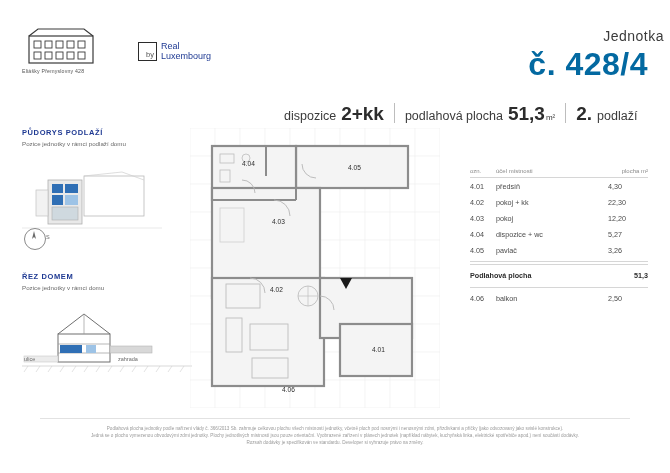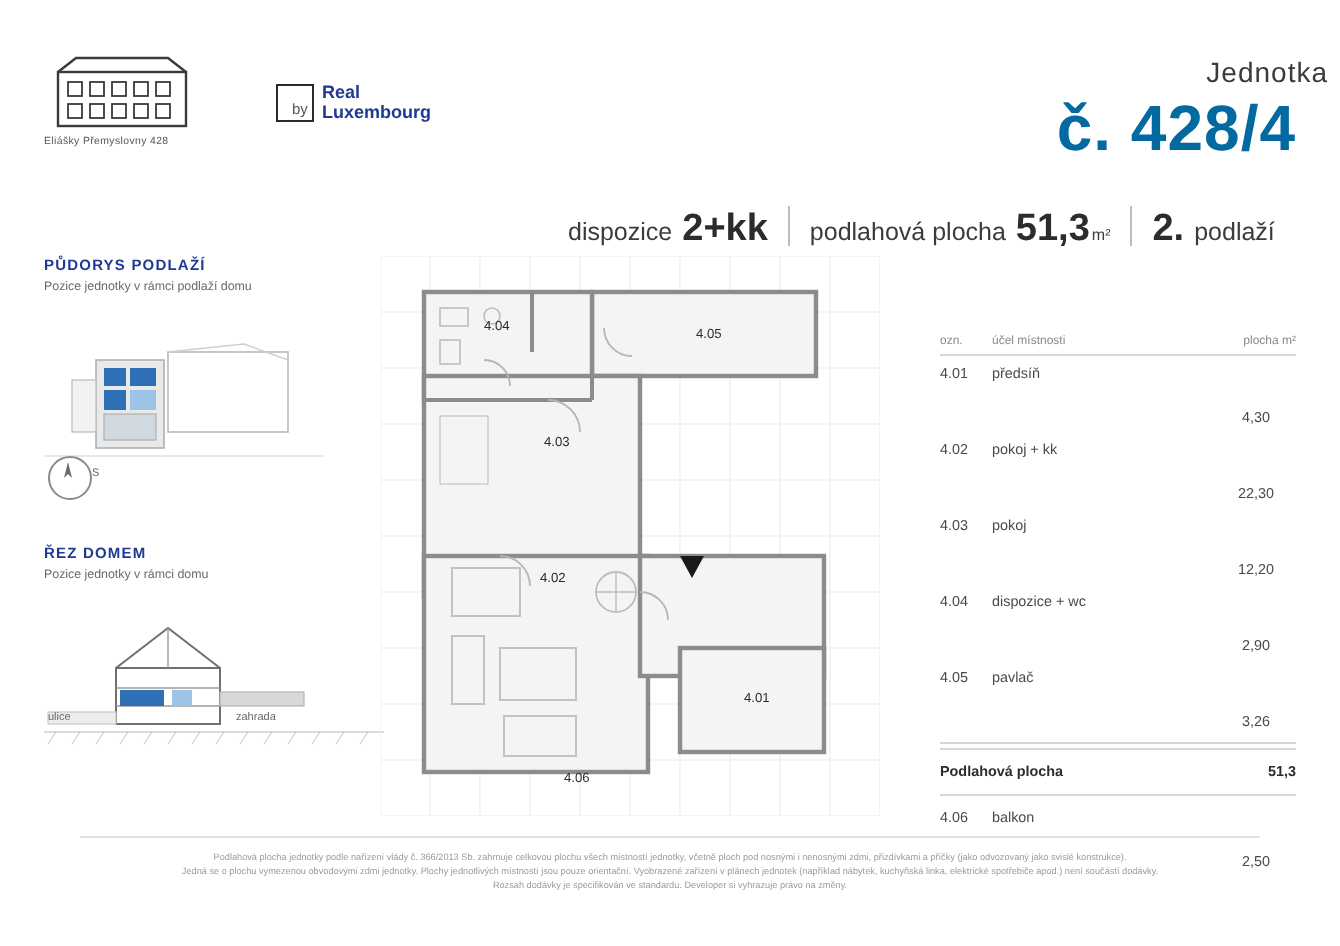--- a/index.html
+++ b/index.html
@@ -13,21 +13,21 @@
   }
   .sheet{position:absolute;left:0;top:0;width:670px;height:473px;}
 
   
   .logo-box{position:absolute;left:22px;top:28px;width:180px;height:52px;}
   .logo-bldg{position:absolute;left:6px;top:0px;width:66px;height:36px;}
   .logo-bldg svg{display:block;}
   .logo-caption{position:absolute;left:0px;top:40px;width:100px;font-size:5.2px;letter-spacing:.2px;color:#555;}
   .by-word{position:absolute;left:96px;top:22px;font-size:7.5px;color:#555;margin-left:28px;}
   .rl-mark{position:absolute;left:116px;top:14px;width:17px;height:17px;border:1.6px solid #2b2b2b;}
-  .rl-text{position:absolute;left:139px;top:13px;font-size:9px;line-height:10px;font-weight:bold;color:#1f3a93;}
+  .rl-text{position:absolute;left:139px;top:13px;font-size:9px;line-height:10px;font-weight:normal;color:#1f3a93;}
   .rl-text span{display:block;}
 
   .unit-label{position:absolute;right:6px;top:28px;font-size:14px;color:#3b3b3b;letter-spacing:.5px;}
   .unit-num{position:absolute;right:22px;top:46px;font-size:32px;font-weight:bold;color:#0369a1;letter-spacing:.5px;}
 
   
   .disp-line{position:absolute;left:236px;top:100px;width:412px;height:26px;display:flex;align-items:baseline;margin-left:48px;}
   .disp-line .lbl{font-size:12.5px;color:#3b3b3b;}
   .disp-line .big{font-size:19px;font-weight:bold;color:#2c2c2c;margin-left:5px;}
   .disp-line .sep{display:inline-block;width:1px;height:20px;background:#bdbdbd;margin:0 10px;position:relative;top:3px;}
@@ -47,21 +47,21 @@
   
   .plan{position:absolute;left:190px;top:128px;width:250px;height:280px;}
   .planbg{position:absolute;left:0;top:0;width:250px;height:280px;}
 
   
   .tbl{position:absolute;left:470px;top:168px;width:178px;font-size:7.2px;color:#3b3b3b;}
   .tbl .hdr{display:flex;justify-content:space-between;color:#8a8a8a;font-size:6px;padding-bottom:3px;border-bottom:1px solid #d6d6d6;}
   .tbl .row{display:flex;padding:3.6px 0;}
   .tbl .row .c1{width:26px;color:#4a4a4a;}
   .tbl .row .c2{flex:1;color:#4a4a4a;}
-  .tbl .row .c3{width:40px;text-align:center;color:#4a4a4a;margin-top:22px;}
+  .tbl .row .c3{width:40px;text-align:left;color:#4a4a4a;}
   .tbl .rule{height:1px;background:#d6d6d6;margin:2px 0;}
   .tbl .sumrow{display:flex;padding:4.5px 0;}
   .tbl .sumrow .c1{flex:1;}
   .tbl .sumrow .c3{width:40px;text-align:right;}
   .tbl .bold{font-weight:bold;color:#2c2c2c;}
 
   
   .footer{position:absolute;left:40px;top:425px;width:590px;text-align:center;font-size:4.6px;line-height:7px;color:#9a9a9a;}
   .footline{position:absolute;left:40px;top:418px;width:590px;height:1px;background:#e2e2e2;}
 
@@ -267,21 +267,21 @@
       <span class="c3">22,30</span>
     </div>
     <div class="row">
       <span class="c1">4.03</span>
       <span class="c2">pokoj</span>
       <span class="c3">12,20</span>
     </div>
     <div class="row">
       <span class="c1">4.04</span>
       <span class="c2">dispozice + wc</span>
-      <span class="c3">2,90</span>
+      <span class="c3">5,27</span>
     </div>
     <div class="row">
       <span class="c1">4.05</span>
       <span class="c2">pavlač</span>
       <span class="c3">3,26</span>
     </div>
 
     <div class="rule"></div>
     <div class="rule"></div>
     <div class="sumrow bold">

